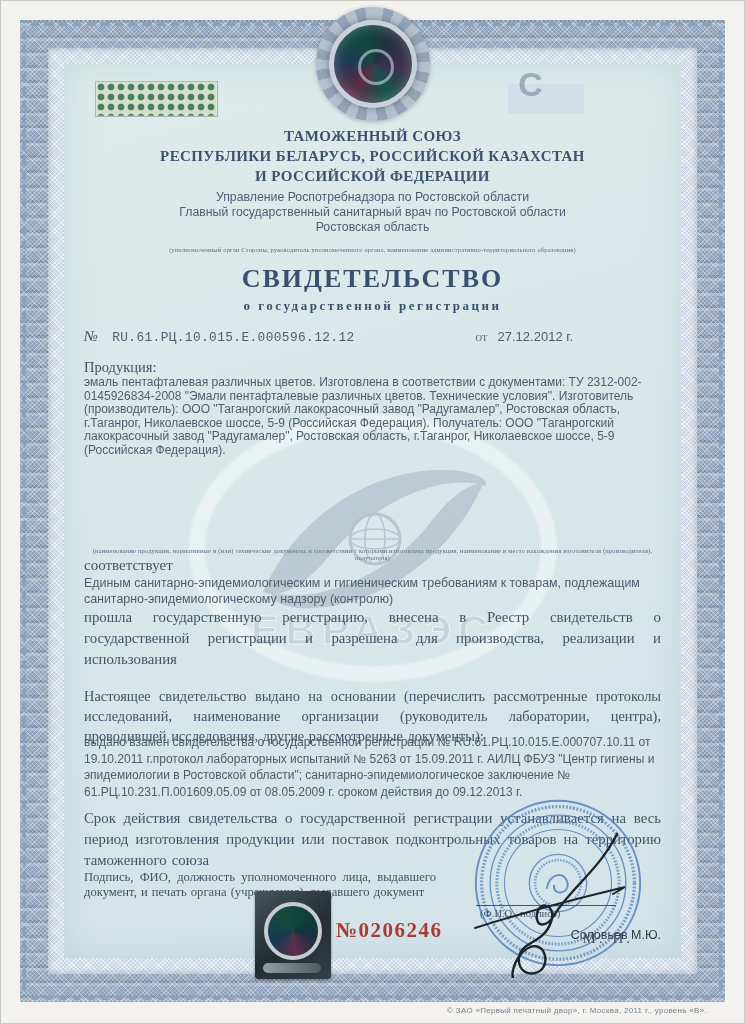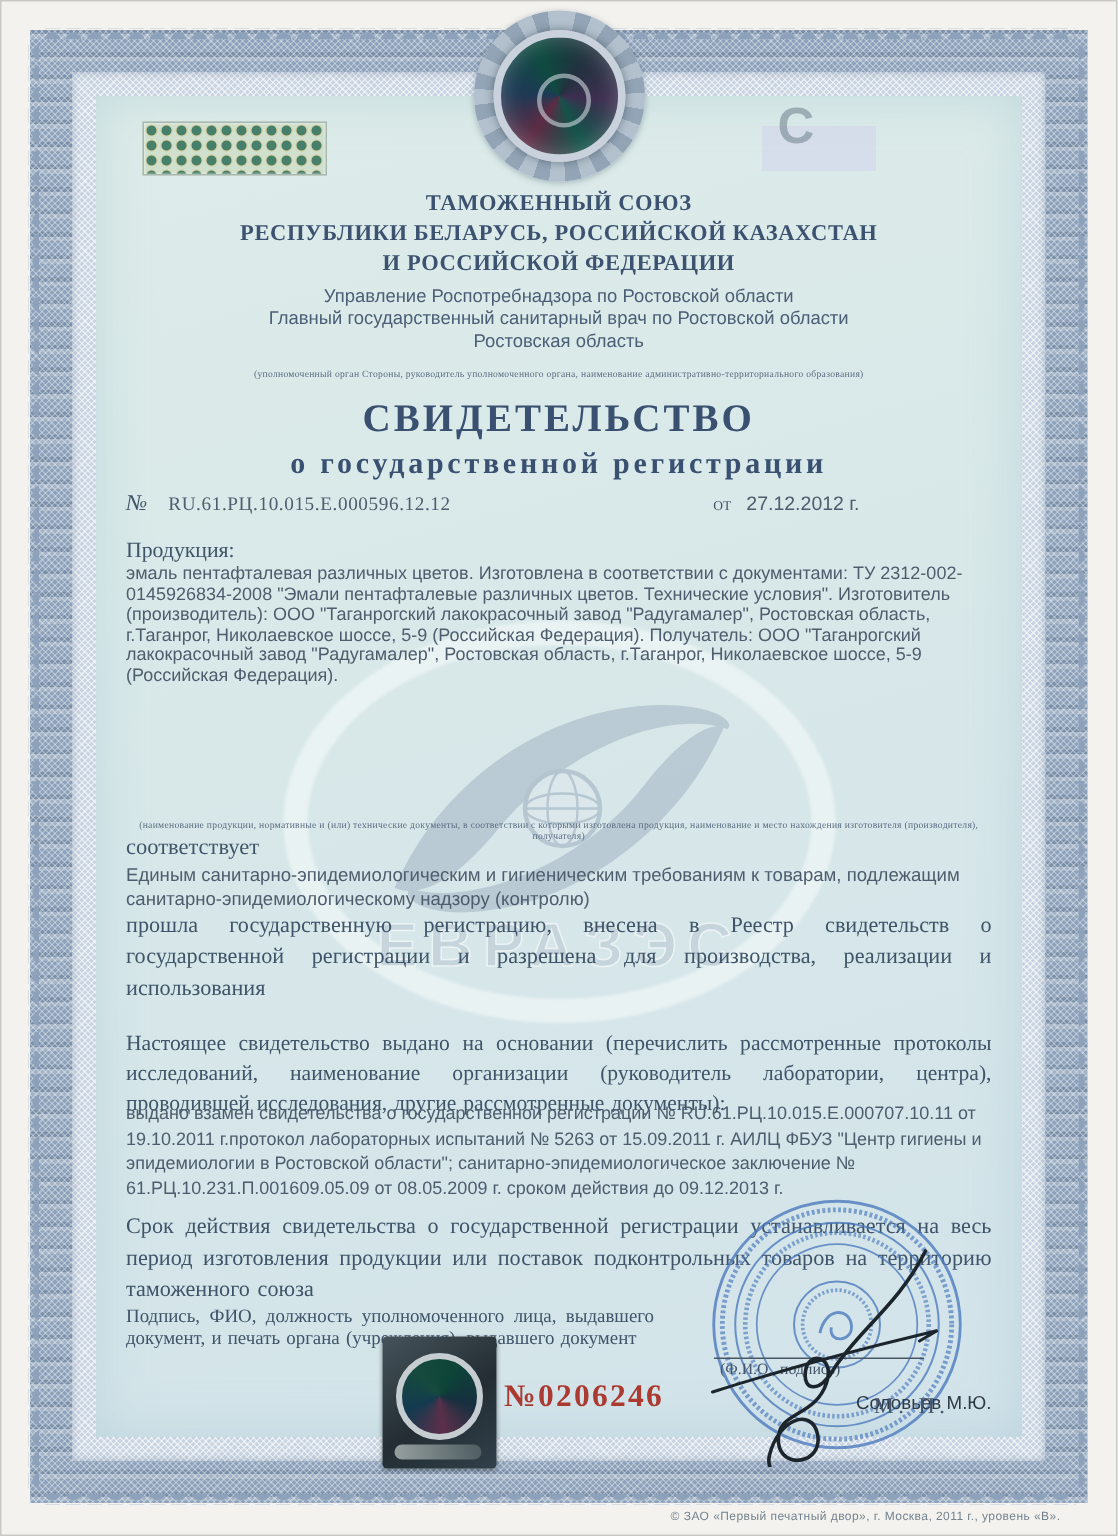--- a/index.html
+++ b/index.html
@@ -61,24 +61,24 @@
       background:linear-gradient(90deg,rgba(210,220,215,.65),rgba(160,175,170,.3));filter:blur(.4px);}
   .stamp{position:absolute;left:388px;top:-73px;width:172px;height:172px;opacity:.78;z-index:1;}
   .signature-svg{position:absolute;left:365px;top:-42px;width:230px;height:150px;z-index:3;}
   
   .content{position:absolute;inset:0;z-index:2;color:#3f5468;}
   .abs{position:absolute;left:20px;right:20px;}
   .hdr-bold{font-weight:bold;font-size:15px;line-height:20px;text-align:center;color:#3c5270;letter-spacing:.4px;}
   .hdr-sans{font-family:"Liberation Sans",sans-serif;font-size:12.3px;line-height:15px;text-align:center;color:#4b5e75;}
   .tiny-note{font-size:6.4px;letter-spacing:.2px;text-align:center;color:#5a6b80;}
   .title-main{font-weight:bold;font-size:26px;letter-spacing:2px;text-align:center;color:#3a5070;}
-  .title-sub{font-weight:bold;font-size:20px;letter-spacing:2.5px;text-align:center;color:#3a5070;}
+  .title-sub{font-weight:bold;font-size:13px;letter-spacing:2.5px;text-align:center;color:#3a5070;}
   .numrow{display:flex;align-items:baseline;}
   .num-sign{font-style:italic;font-size:15px;}
-  .num-val{font-family:Liberation Serif, serif;font-size:12.8px;color:#4e5d6d;margin-left:14px;letter-spacing:.4px;}
+  .num-val{font-family:Liberation Mono, monospace;font-size:12.8px;color:#4e5d6d;margin-left:14px;letter-spacing:.4px;}
   .from-group{margin-left:auto;margin-right:88px;display:flex;align-items:baseline;}
   .from-label{font-size:13px;font-variant:small-caps;}
   .date-val{font-family:"Liberation Sans",sans-serif;font-size:13px;color:#4e5d6d;margin-left:10px;}
   .serif-label{font-size:14.5px;}
   .sans-par{font-family:"Liberation Sans",sans-serif;font-size:12px;line-height:13.6px;color:#4e5d6d;}
   .sans-par2{font-family:"Liberation Sans",sans-serif;font-size:12.4px;line-height:16px;color:#4e5d6d;}
   .serif-par{font-size:14.8px;line-height:21px;text-align:justify;word-spacing:1.5px;}
   .serif-par2{font-size:14.4px;line-height:20px;text-align:justify;word-spacing:1px;}
   .sig-label{font-size:12.6px;line-height:14.6px;text-align:justify;word-spacing:1px;max-width:352px;}
   .serial{position:absolute;left:252px;top:48px;font-weight:bold;font-size:21px;letter-spacing:1.5px;color:#ab3a30;z-index:4;}

